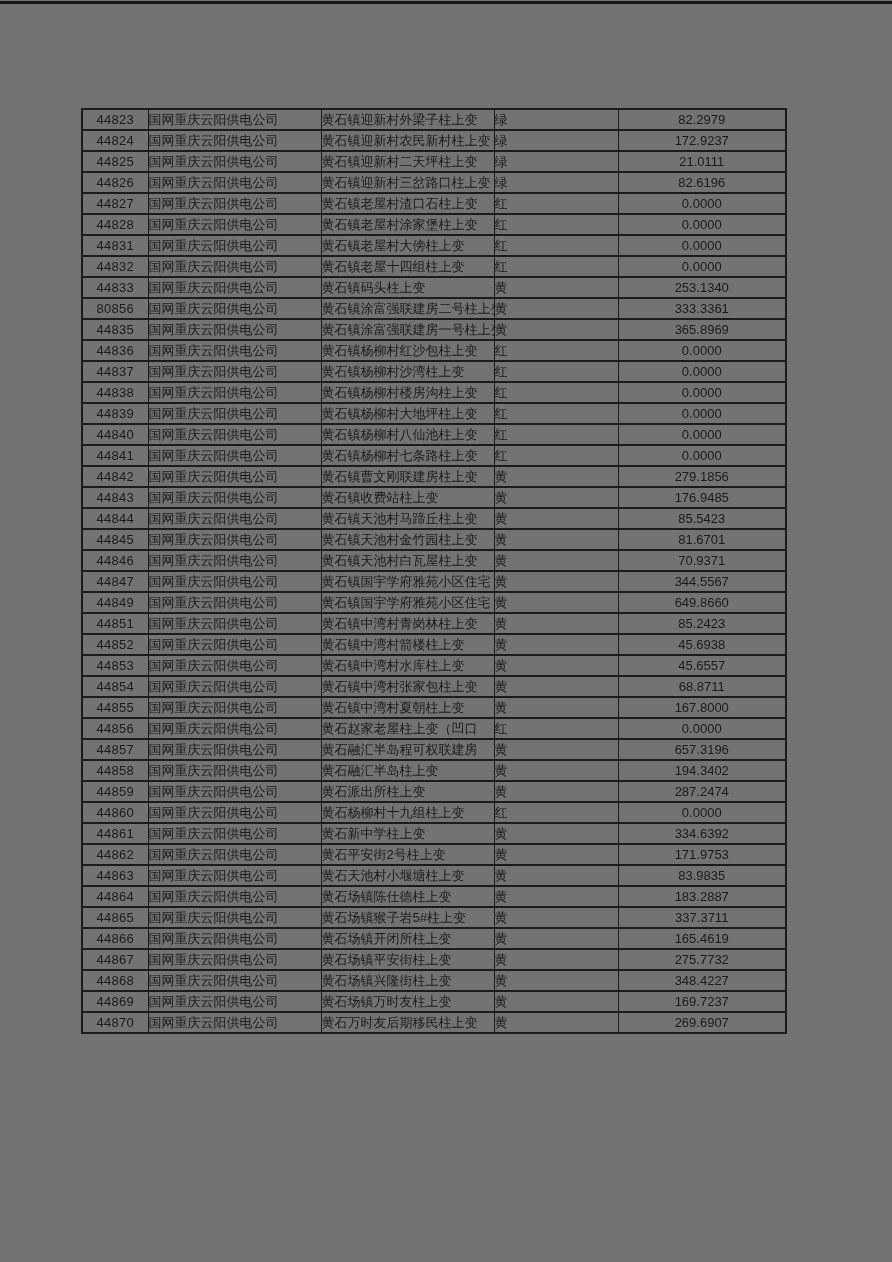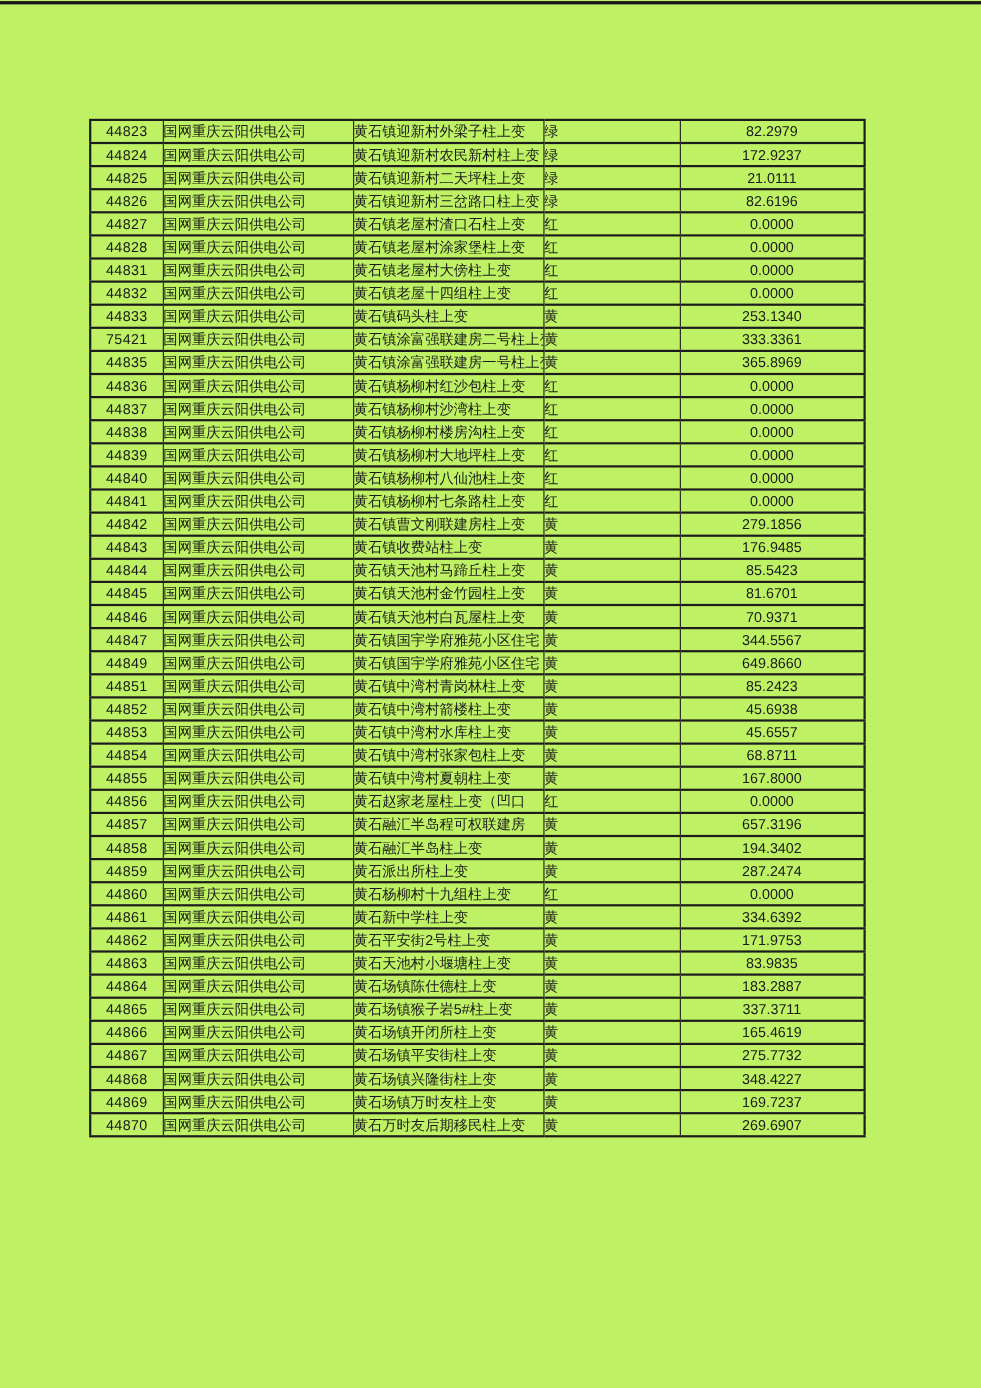--- a/index.html
+++ b/index.html
@@ -5,21 +5,21 @@
   html, body {
     margin: 0;
     padding: 0;
     background: #ffffff;
     font-family: "Liberation Sans", "DejaVu Sans", sans-serif;
   }
   .page {
     position: relative;
     width: 892px;
     height: 1262px;
-    background: #bef264;
+    background: #737373;
     overflow: hidden;
   }
   .top-edge {
     position: absolute;
     top: 1px;
     left: 0;
     width: 892px;
     height: 3px;
     background: #181818;
   }
@@ -125,21 +125,21 @@
             <td class="col-value">0.0000</td>
           </tr>
           <tr>
             <td class="col-id">44833</td>
             <td class="col-company">国网重庆云阳供电公司</td>
             <td class="col-name">黄石镇码头柱上变</td>
             <td class="col-status">黄</td>
             <td class="col-value">253.1340</td>
           </tr>
           <tr>
-            <td class="col-id">75421</td>
+            <td class="col-id">80856</td>
             <td class="col-company">国网重庆云阳供电公司</td>
             <td class="col-name">黄石镇涂富强联建房二号柱上变</td>
             <td class="col-status">黄</td>
             <td class="col-value">333.3361</td>
           </tr>
           <tr>
             <td class="col-id">44835</td>
             <td class="col-company">国网重庆云阳供电公司</td>
             <td class="col-name">黄石镇涂富强联建房一号柱上变</td>
             <td class="col-status">黄</td>

